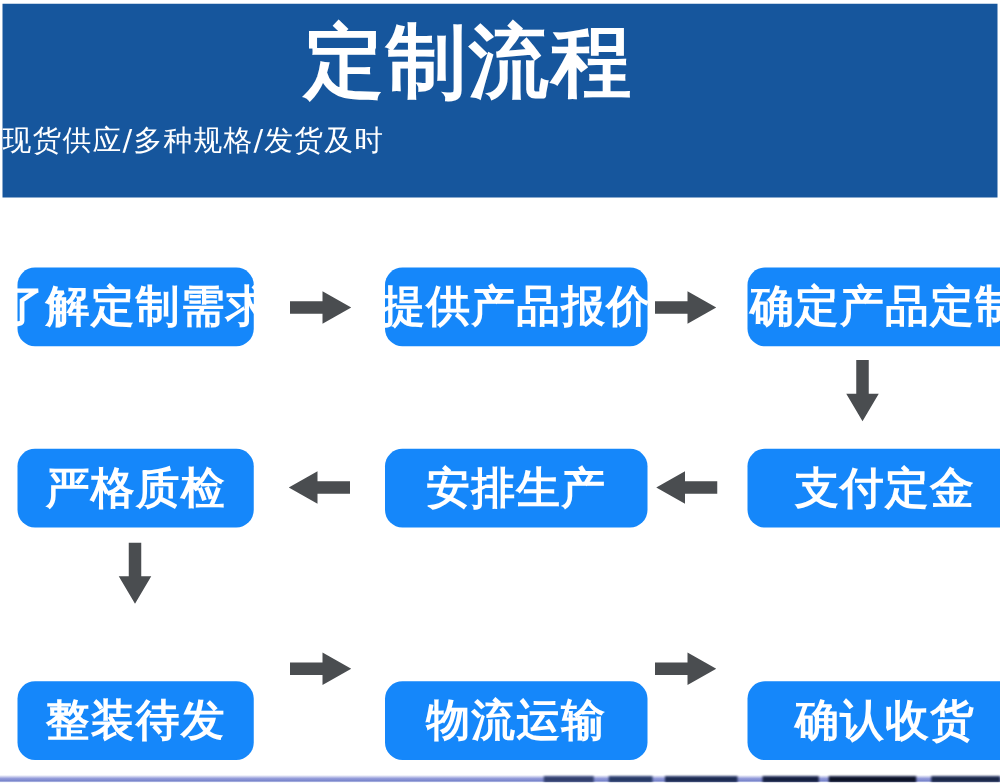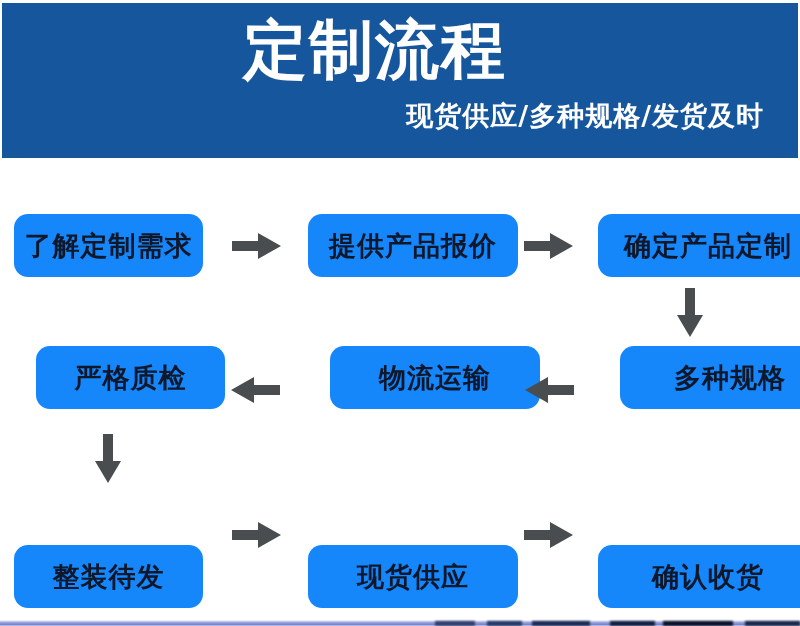--- a/index.html
+++ b/index.html
@@ -15,39 +15,39 @@
     position:absolute; left:2px; top:3px; width:796px; height:155px;
     background:#16569d;
   }
   .banner h1 {
     position:absolute; top:14px; left:0; right:50px;
     text-align:center; color:#ffffff;
     font-size:64px; font-weight:bold; letter-spacing:2px; line-height:1.05;
   }
   .banner p {
     position:absolute; top:98px; left:0; right:34px;
-    text-align:right; color:#ffffff;
-    font-size:27px; font-weight:bold; letter-spacing:1px; line-height:1.1;
+    text-align:left; color:#ffffff;
+    font-size:23px; font-weight:normal; letter-spacing:1px; line-height:1.1;
   }
 
   
   .step {
     position:absolute; height:63px; border-radius:14px;
     background:#1587fa;
     display:flex; align-items:center; justify-content:center;
   }
   .step-label {
-    color:#0f172a; font-size:27px; font-weight:600; letter-spacing:1px;
+    color:#ffffff; font-size:35px; font-weight:600; letter-spacing:1px;
     white-space:nowrap;
   }
   .c1 { left:14px;  width:189px; }
   .c2 { left:308px; width:210px; }
   .c3 { left:598px; width:220px; }
   .r1 { top:214px; }
-  .r2 { top:346px;margin-left:22px; }
+  .r2 { top:359px; }
   .r3 { top:503px;margin-top:42px; }
 
   
   .arrow { position:absolute; }
   .arrow polygon { fill:#4a4d50; }
 
   
   .strip {
     position:absolute; left:0; top:620px; width:800px; height:6px;
     background:linear-gradient(to bottom,#ffffff 0%,#959ddb 45%,#7a86cc 75%,#c9cfec 100%);
@@ -90,41 +90,41 @@
     <polygon points="9,0 19,0 19,27 27,27 14,49 1,27 9,27"></polygon>
   </svg>
 
   <div class="step r2 c1">
     <span class="step-label">严格质检</span>
   </div>
   <svg class="arrow" style="left:230px;top:376px" width="50" height="28" viewBox="0 0 50 28">
     <polygon points="50,9 24,9 24,1 1,14 24,27 24,19 50,19"></polygon>
   </svg>
   <div class="step r2 c2">
-    <span class="step-label">物流运输</span>
+    <span class="step-label">安排生产</span>
   </div>
   <svg class="arrow" style="left:524px;top:376px" width="50" height="28" viewBox="0 0 50 28">
     <polygon points="50,9 24,9 24,1 1,14 24,27 24,19 50,19"></polygon>
   </svg>
   <div class="step r2 c3">
-    <span class="step-label">多种规格</span>
+    <span class="step-label">支付定金</span>
   </div>
 
   <svg class="arrow" style="left:94px;top:434px" width="28" height="50" viewBox="0 0 28 50">
     <polygon points="9,0 19,0 19,27 27,27 14,49 1,27 9,27"></polygon>
   </svg>
 
   <div class="step r3 c1">
     <span class="step-label">整装待发</span>
   </div>
   <svg class="arrow" style="left:232px;top:521px" width="50" height="28" viewBox="0 0 50 28">
     <polygon points="0,9 26,9 26,1 49,14 26,27 26,19 0,19"></polygon>
   </svg>
   <div class="step r3 c2">
-    <span class="step-label">现货供应</span>
+    <span class="step-label">物流运输</span>
   </div>
   <svg class="arrow" style="left:524px;top:521px" width="50" height="28" viewBox="0 0 50 28">
     <polygon points="0,9 26,9 26,1 49,14 26,27 26,19 0,19"></polygon>
   </svg>
   <div class="step r3 c3">
     <span class="step-label">确认收货</span>
   </div>
 
   <div class="strip">
     <div class="patch p1"></div>

